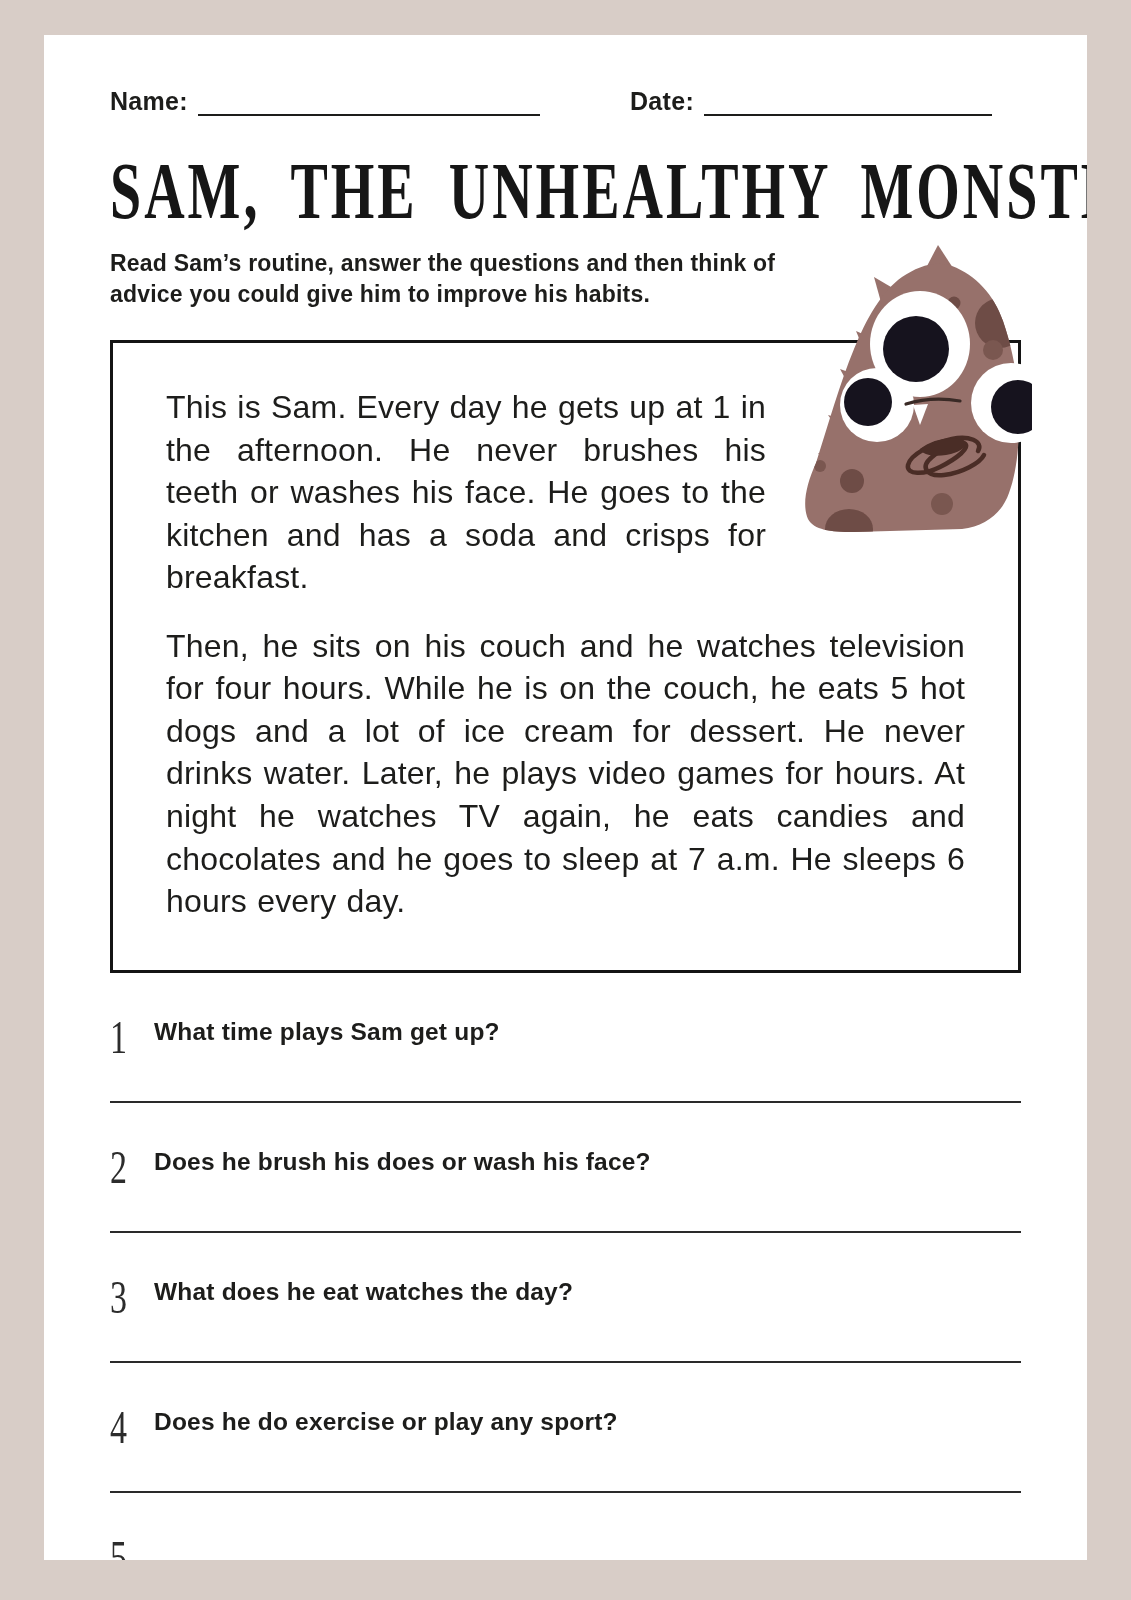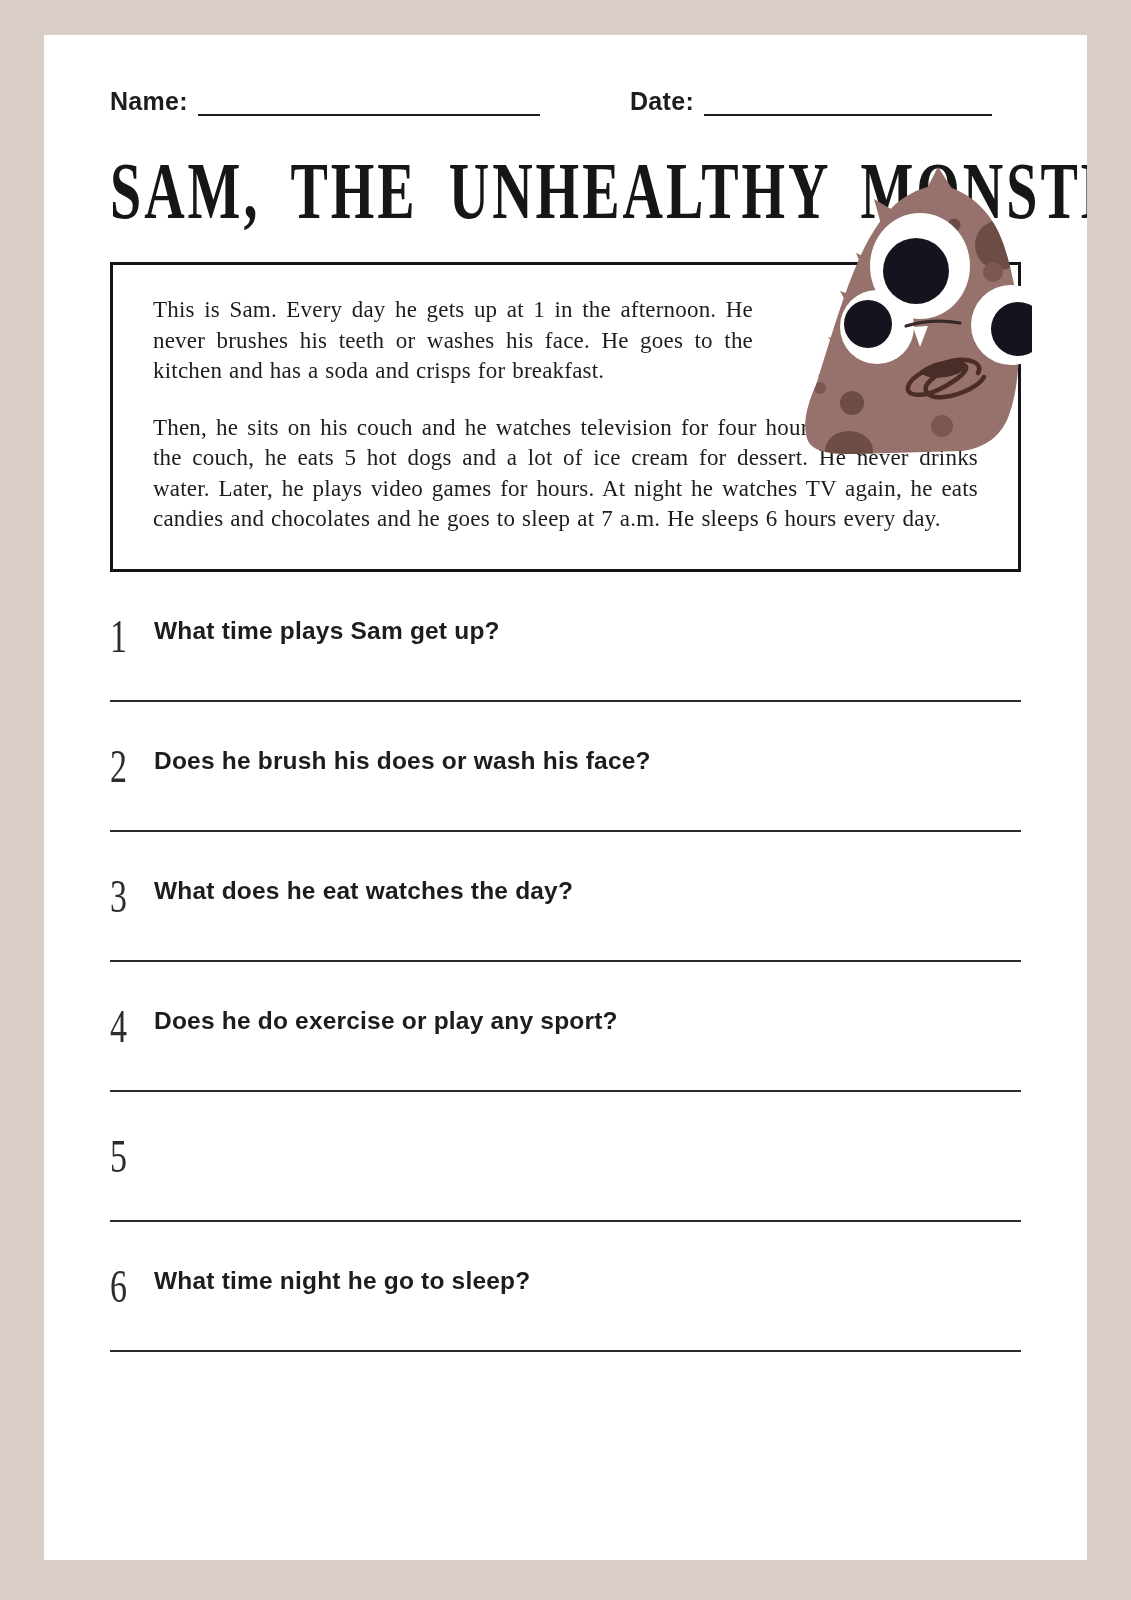--- a/index.html
+++ b/index.html
@@ -50,27 +50,26 @@
     letter-spacing:0.2px;
   }
   
   .passage-box {
     margin-top:30px;
     border:3px solid #141414;
     padding:30px 40px 34px 40px;
     position:relative;
   }
   .passage-box p {
-    margin:0;
-    font-size:23px;
+    margin:13px;
+    font-size:32px;
     line-height:1.33;
     text-align:justify;
     letter-spacing:0.2px;
     word-spacing:1px;
-    font-family:Liberation Serif, serif;
   }
   .p1 { width:600px; }
   .p2 { margin-top:26px !important; }
   .monster {
     position:absolute;
     top:-110px;
     right:-14px;
     width:240px;
     height:300px;
     pointer-events:none;
@@ -115,20 +114,21 @@
     <div class="field">
       <span class="field-label">Date:</span>
       <span class="write-line date-line"></span>
     </div>
   </div>
 
   <div class="title-wrap">
     <div class="title-text">SAM, THE UNHEALTHY MONSTER</div>
   </div>
 
+  <div class="instructions">Read Sam’s routine, answer the questions and then think of advice you could give him to improve his habits.</div>
 
   <div class="passage-box">
 
     <svg class="monster" viewBox="0 0 240 300" aria-hidden="true">
       <defs>
         <path id="monster-body-path" d="M 16 286
           C 10 272, 14 252, 24 230
           C 36 192, 48 150, 62 116
           C 74 86, 90 58, 110 44
           C 126 33, 144 27, 160 33

